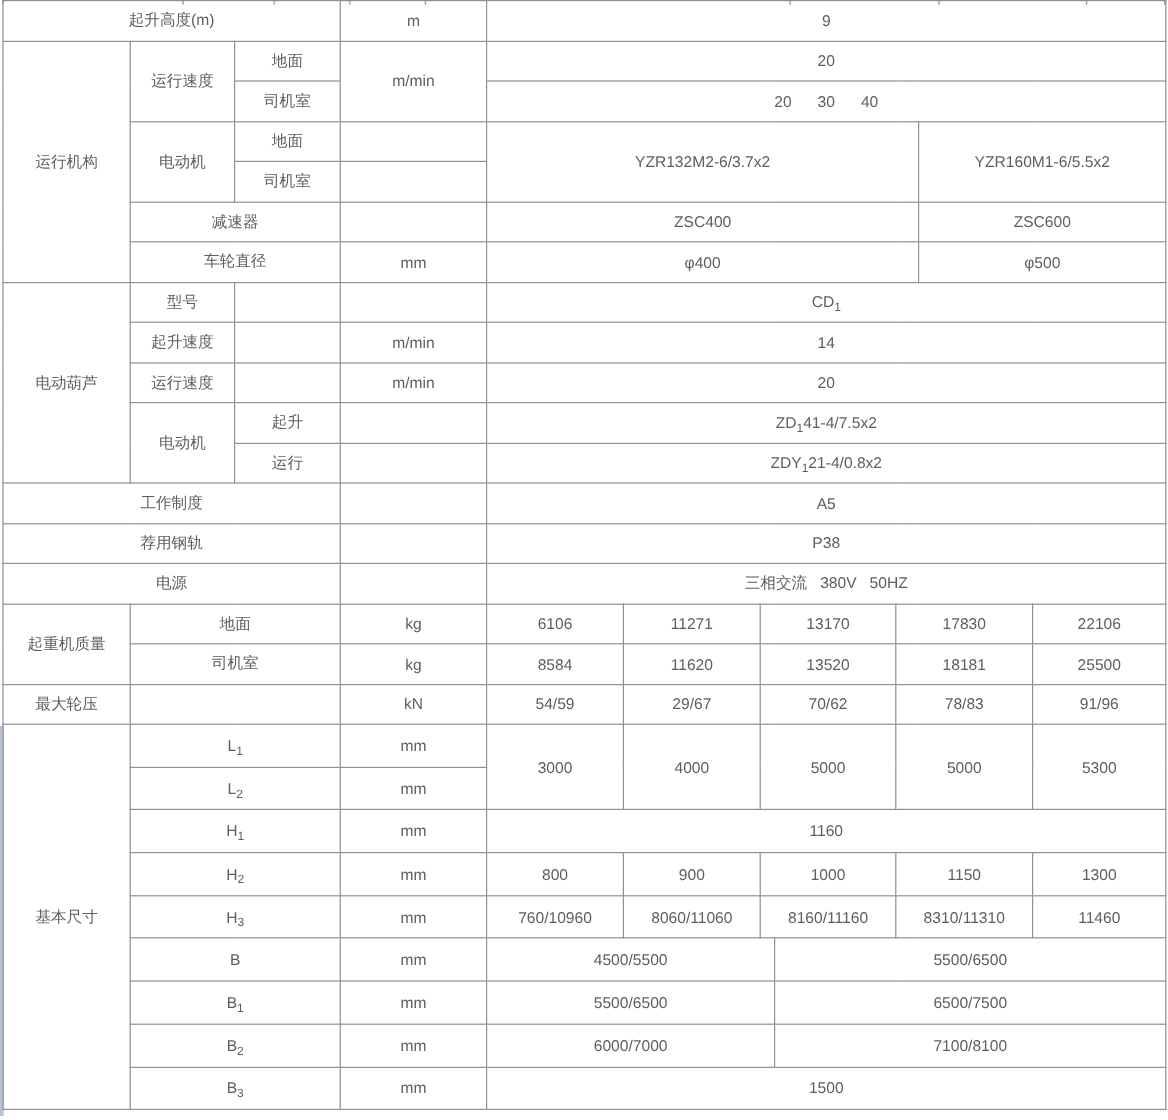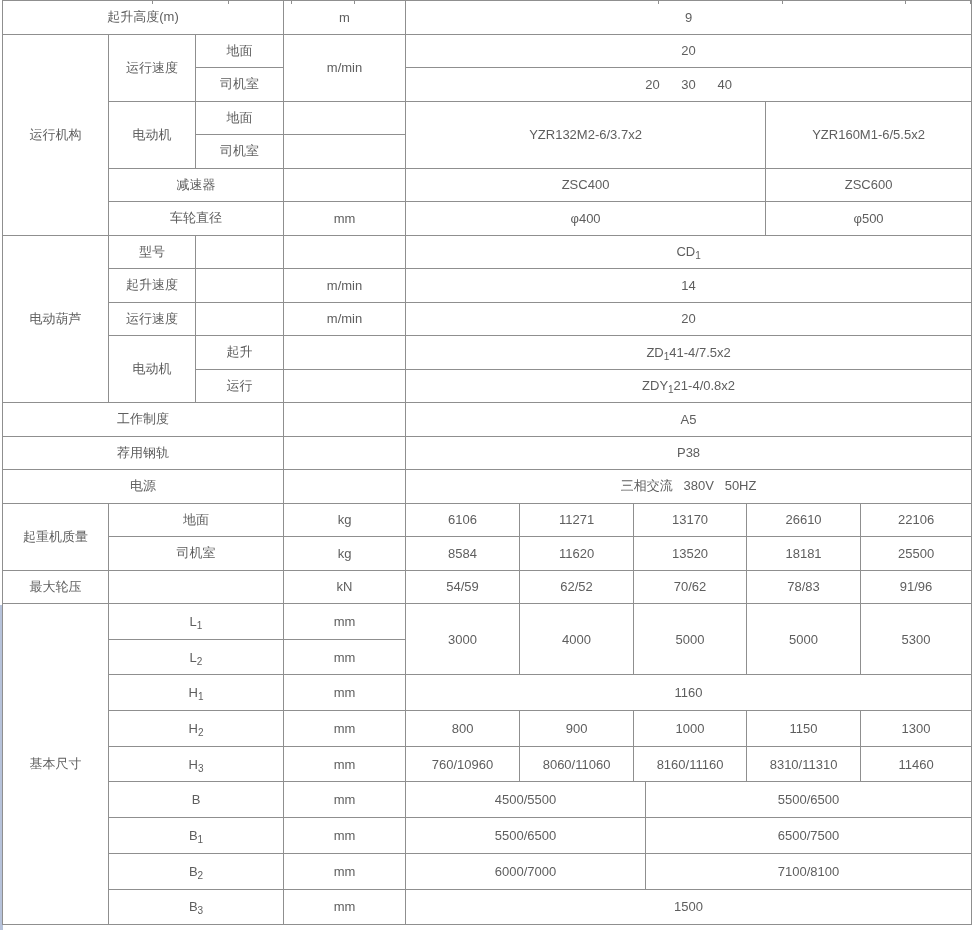--- a/index.html
+++ b/index.html
@@ -163,40 +163,40 @@
     <td colspan="7">三相交流&nbsp;&nbsp;&nbsp;380V&nbsp;&nbsp;&nbsp;50HZ</td>
   </tr>
 
   <tr class="ru">
     <td rowspan="2">起重机质量</td>
     <td colspan="2">地面</td>
     <td>kg</td>
     <td>6106</td>
     <td>11271</td>
     <td colspan="2">13170</td>
-    <td colspan="2">26610</td>
+    <td colspan="2">17830</td>
     <td>22106</td>
   </tr>
 
   <tr class="ru">
     <td colspan="2">司机室</td>
     <td>kg</td>
     <td>8584</td>
     <td>11620</td>
     <td colspan="2">13520</td>
     <td colspan="2">18181</td>
     <td>25500</td>
   </tr>
 
   <tr class="ru">
     <td>最大轮压</td>
     <td colspan="2"></td>
     <td>kN</td>
     <td>54/59</td>
-    <td>62/52</td>
+    <td>29/67</td>
     <td colspan="2">70/62</td>
     <td colspan="2">78/83</td>
     <td>91/96</td>
   </tr>
 
   <tr class="rl">
     <td rowspan="9">基本尺寸</td>
     <td colspan="2">
       <span>L</span><span class="sub">1</span>
     </td>

